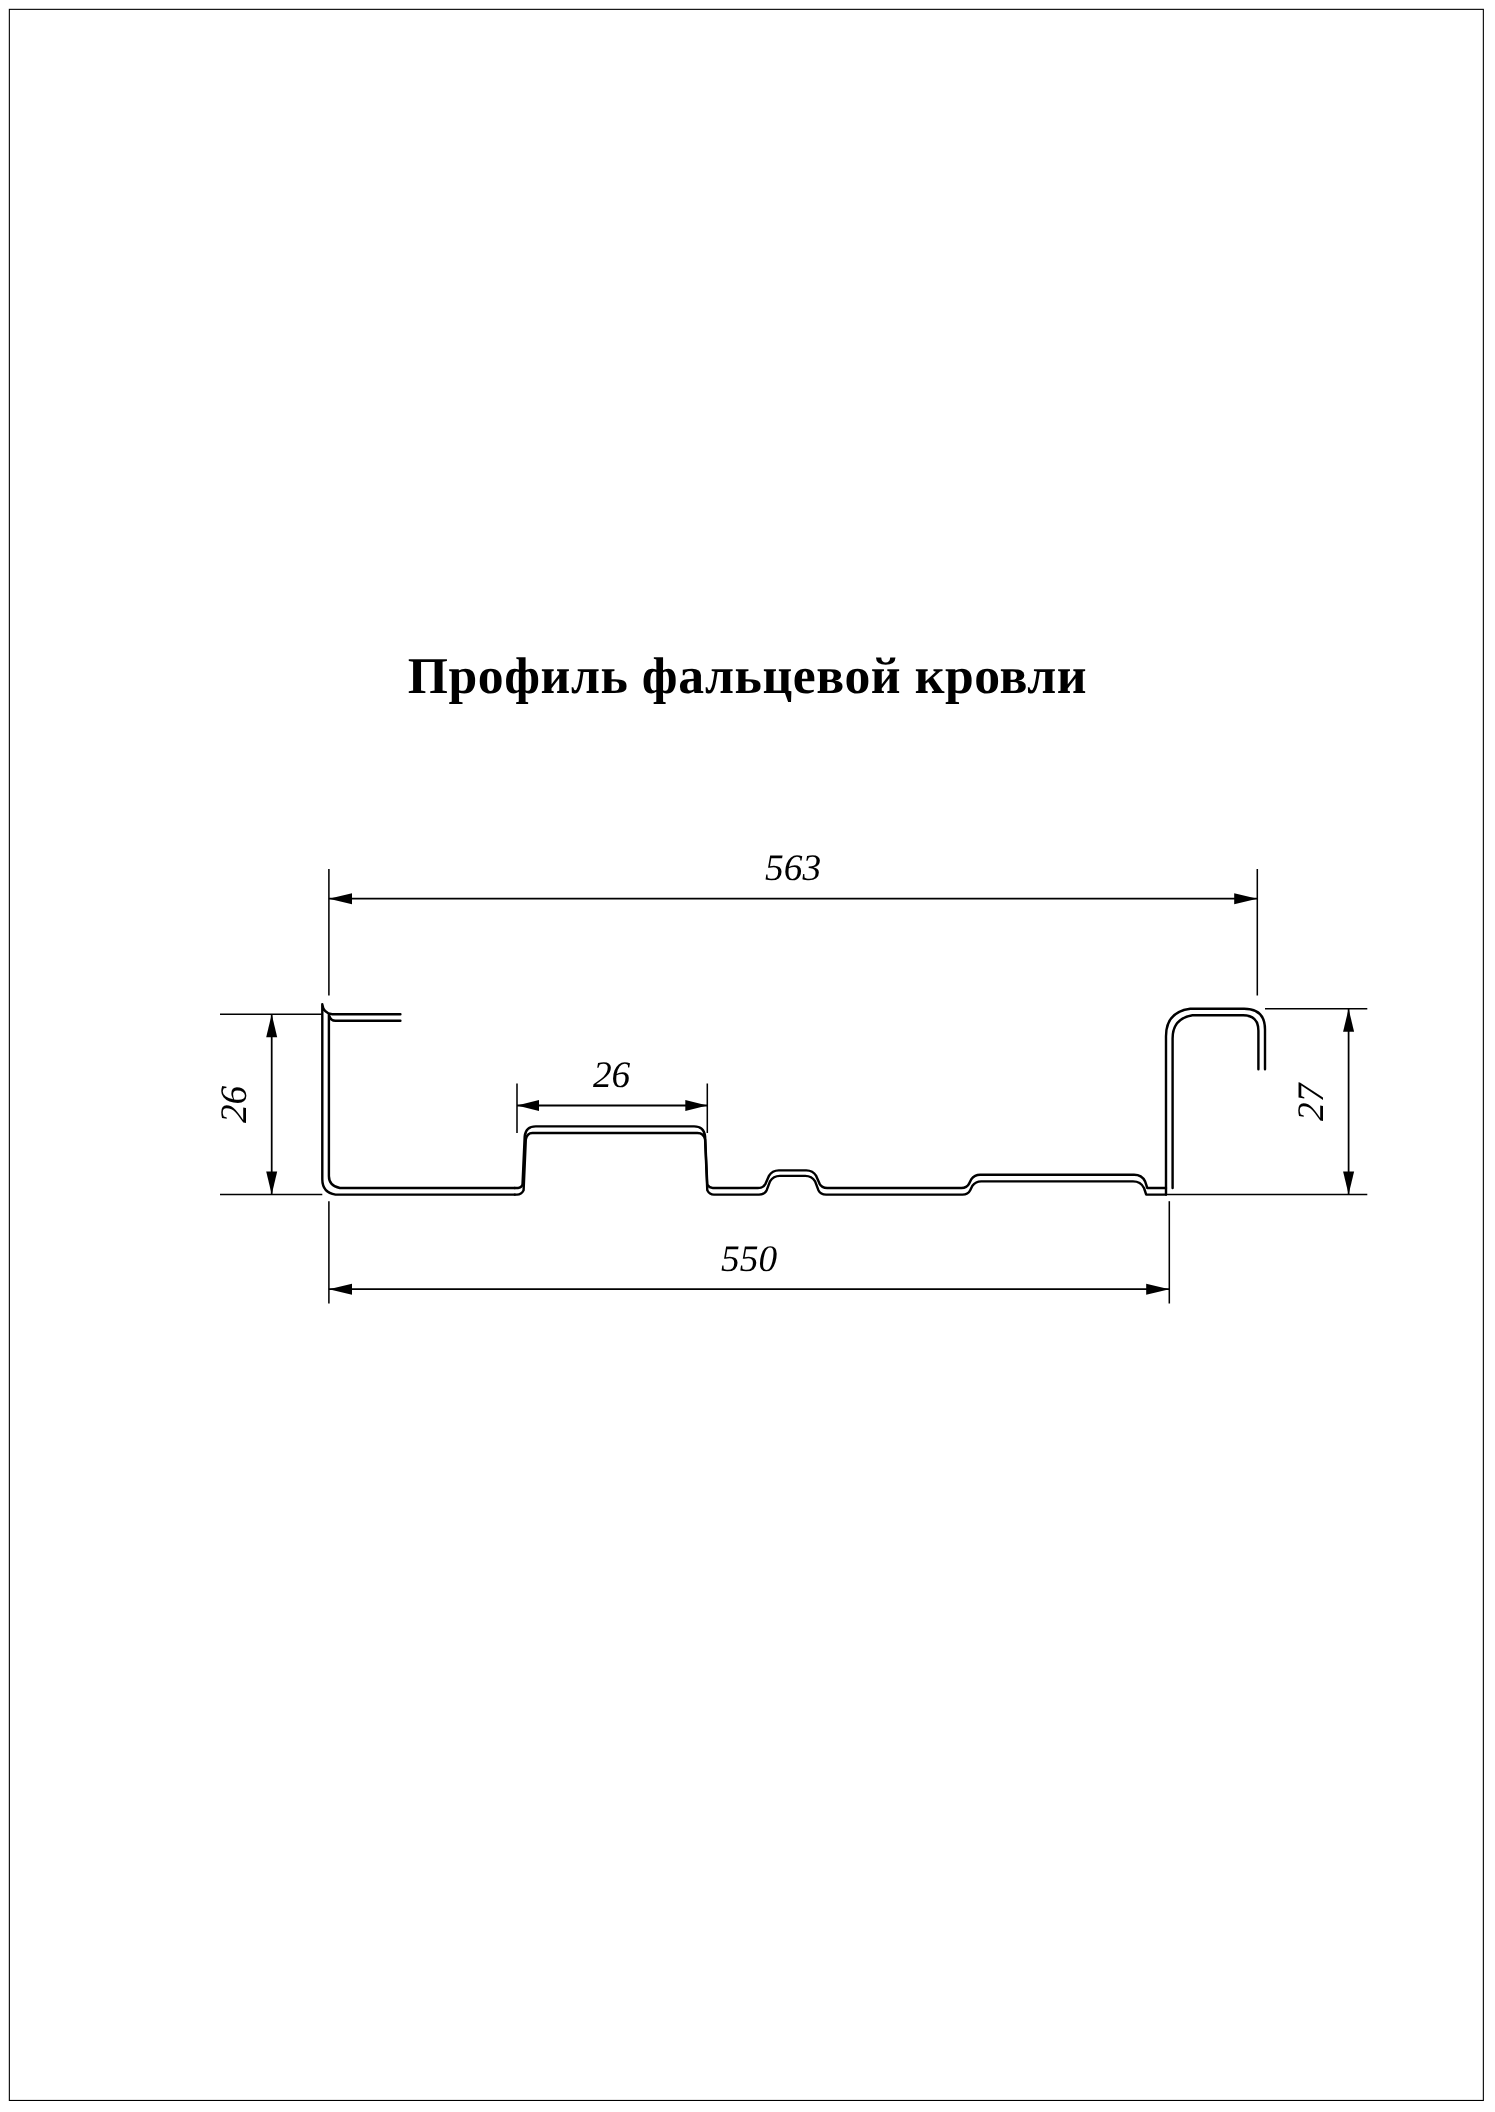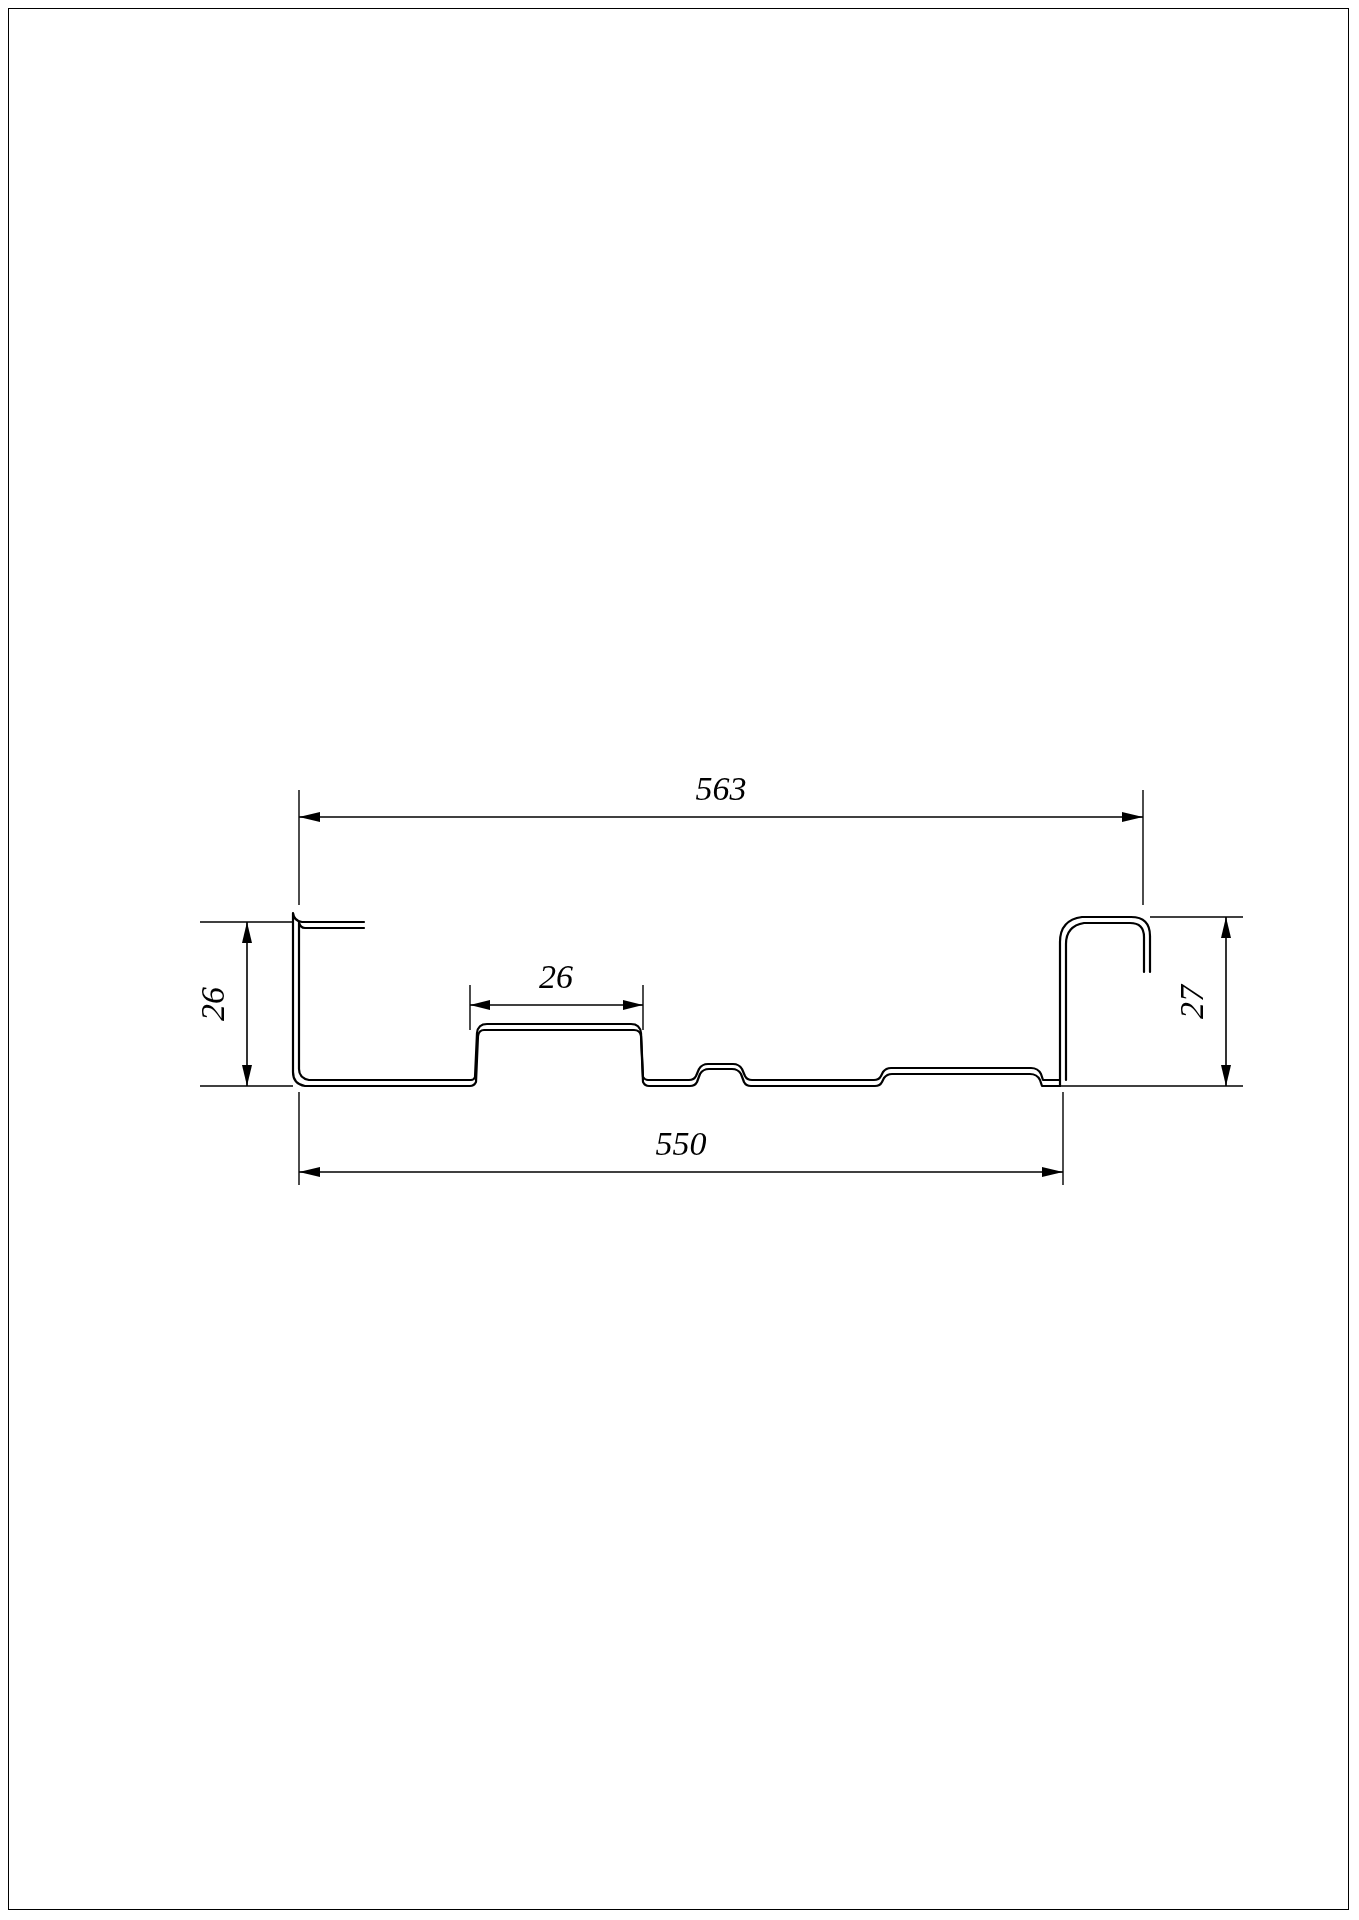--- a/index.html
+++ b/index.html
@@ -61,20 +61,21 @@
     font-size: 34px;
   }
 </style>
 </head>
 <body>
 
 <div id="page">
 
   <div id="page-frame"></div>
 
+  <div id="title">Профиль фальцевой кровли</div>
 
   <svg id="drawing" viewBox="0 0 1359 1920" xmlns="http://www.w3.org/2000/svg">
 
     <g fill="none" stroke="#000000" stroke-width="2.2" stroke-linejoin="round" stroke-linecap="round">
 
       <path d="M 364 922
                L 302 922
                Q 294 921 293 913
                L 293 915
                L 293 1072

